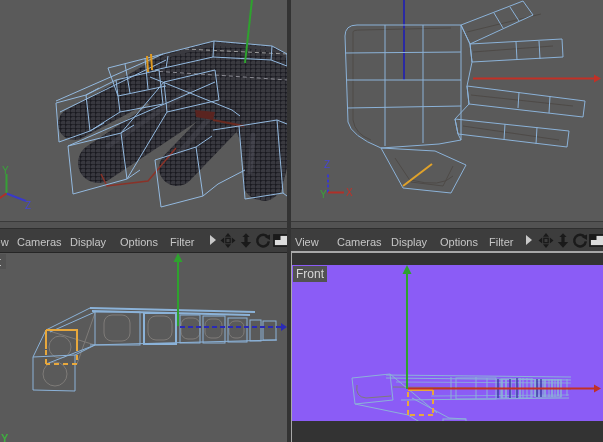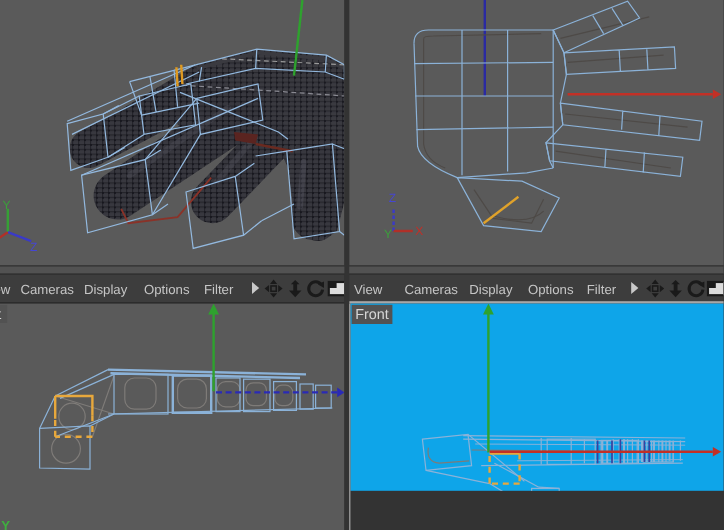--- a/index.html
+++ b/index.html
@@ -9,21 +9,21 @@
   #vpTL{left:0;top:0;width:287px;height:221px;background:#5a5a5a;}
   #vpTR{left:291px;top:0;width:312px;height:221px;background:#5a5a5a;}
   #strip{left:0;top:222px;width:603px;height:6px;background:#525252;position:absolute;}
   .tb{position:absolute;top:229px;height:23px;background:#3d3d3d;overflow:hidden;}
   #tbL{left:0;width:287px;}
   #tbR{left:291px;width:312px;}
   .tb span{position:absolute;top:7px;font-size:11px;color:#c6c6c6;white-space:pre;}
   #lineL{position:absolute;left:0;top:252px;width:287px;height:1px;background:#262626;}
   #lineR{position:absolute;left:291px;top:251px;width:312px;height:2px;background:#a8a8a8;}
   #vpBL{left:0;top:253px;width:287px;height:189px;background:#5a5a5a;}
-  #vpBR{left:292px;top:253px;width:311px;height:156px;background:#0ea5e9;}
+  #vpBR{left:292px;top:265px;width:311px;height:156px;background:#8b5cf6;}
   svg{display:block;}
 </style>
 </head>
 <body>
 
 <div class="vp" id="vpTL">
 <svg width="287" height="221" viewBox="0 0 287 221">
 <defs>
  <pattern id="mesh" width="5" height="4" patternUnits="userSpaceOnUse">
    <rect width="5" height="4" fill="#3a3a40"></rect>

